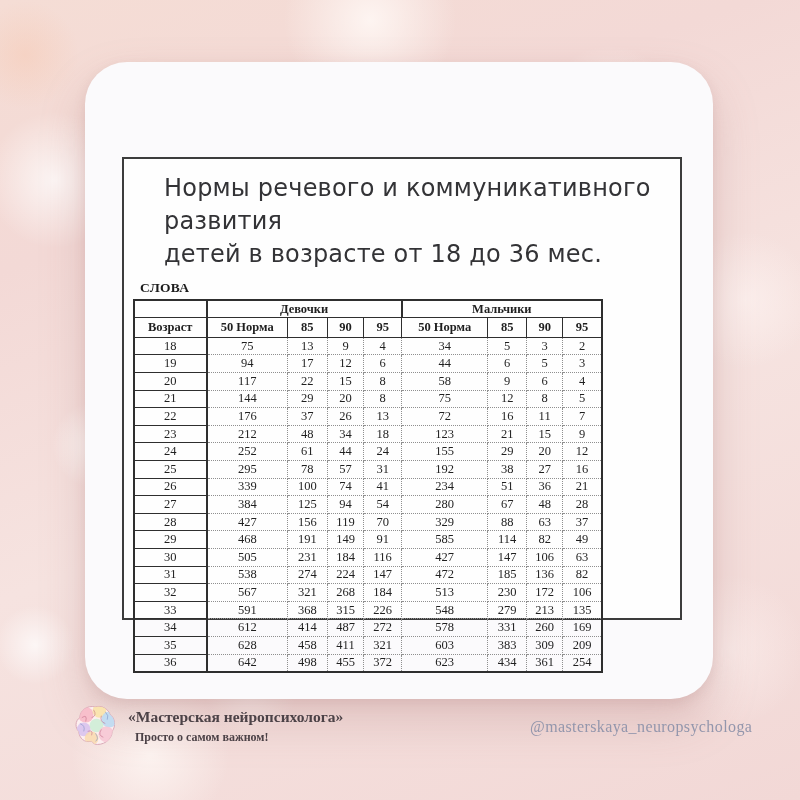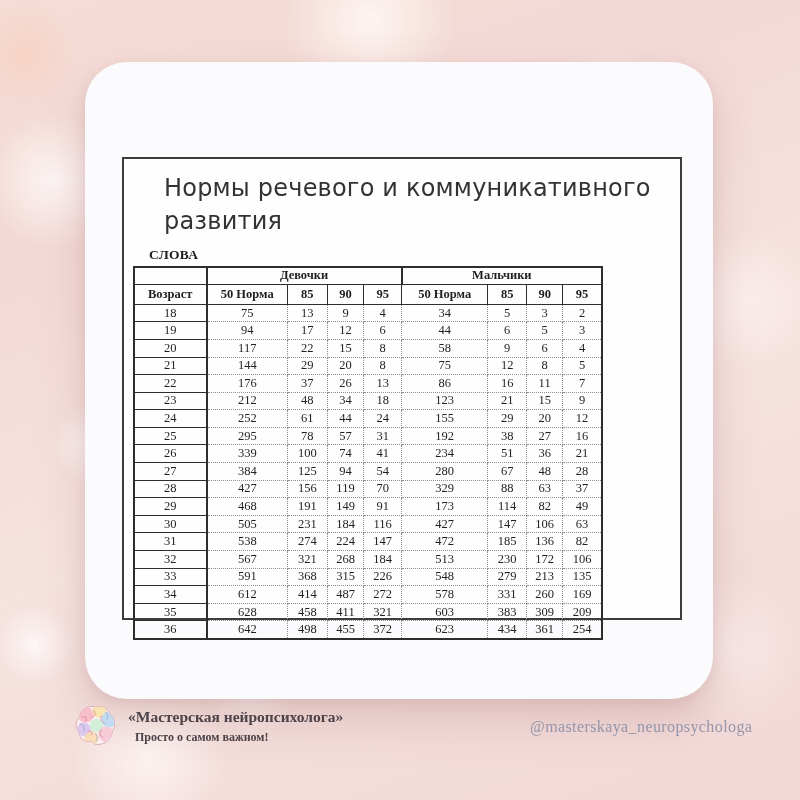--- a/index.html
+++ b/index.html
@@ -35,21 +35,21 @@
   }
 
   .doc-title {
     font-family:"DejaVu Sans", sans-serif;
     color:#333336; font-size:24px; line-height:1.38; font-weight:500;
     padding:13px 10px 0 40px; letter-spacing:0.2px;
   }
 
   .section-label {
     font-size:13.5px; font-weight:bold; color:#1c1c1c;
-    padding:9px 0 3px 25px; letter-spacing:0.3px;
+    padding:9px 0 3px 16px; letter-spacing:0.3px;
   }
 
   table.words-table {
     border-collapse:collapse; table-layout:fixed;
     margin-left:9px; width:470px;
     font-size:12.5px; color:#1f1f1f; text-align:center;
   }
   table.words-table { border:2px solid #2e2e2e; }
   .words-table th {
     border:1px solid #2e2e2e; font-weight:bold; font-size:12.5px;
@@ -79,20 +79,21 @@
     color:#9396ac; font-size:16px; letter-spacing:0.4px;
   }
 </style>
 </head>
 <body>
 
 <div class="card">
   <div class="frame">
     <div class="doc-title">
       <div>Нормы речевого и коммуникативного развития</div>
+      <div>детей в возрасте от 18 до 36 мес.</div>
     </div>
     <div class="section-label">СЛОВА</div>
 
     <table class="words-table">
       <colgroup>
         <col style="width:15.5%">
           <col style="width:17.3%">
           <col style="width:8.5%">
           <col style="width:7.8%">
           <col style="width:8.1%">
@@ -163,21 +164,21 @@
             <td class="num-cell">12</td>
             <td class="num-cell">8</td>
             <td class="num-cell">5</td>
           </tr>
           <tr>
             <td class="age-cell">22</td>
             <td class="num-cell">176</td>
             <td class="num-cell">37</td>
             <td class="num-cell">26</td>
             <td class="num-cell">13</td>
-            <td class="num-cell">86</td>
+            <td class="num-cell">72</td>
             <td class="num-cell">16</td>
             <td class="num-cell">11</td>
             <td class="num-cell">7</td>
           </tr>
           <tr>
             <td class="age-cell">23</td>
             <td class="num-cell">212</td>
             <td class="num-cell">48</td>
             <td class="num-cell">34</td>
             <td class="num-cell">18</td>
@@ -240,21 +241,21 @@
             <td class="num-cell">88</td>
             <td class="num-cell">63</td>
             <td class="num-cell">37</td>
           </tr>
           <tr>
             <td class="age-cell">29</td>
             <td class="num-cell">468</td>
             <td class="num-cell">191</td>
             <td class="num-cell">149</td>
             <td class="num-cell">91</td>
-            <td class="num-cell">173</td>
+            <td class="num-cell">585</td>
             <td class="num-cell">114</td>
             <td class="num-cell">82</td>
             <td class="num-cell">49</td>
           </tr>
           <tr>
             <td class="age-cell">30</td>
             <td class="num-cell">505</td>
             <td class="num-cell">231</td>
             <td class="num-cell">184</td>
             <td class="num-cell">116</td>

